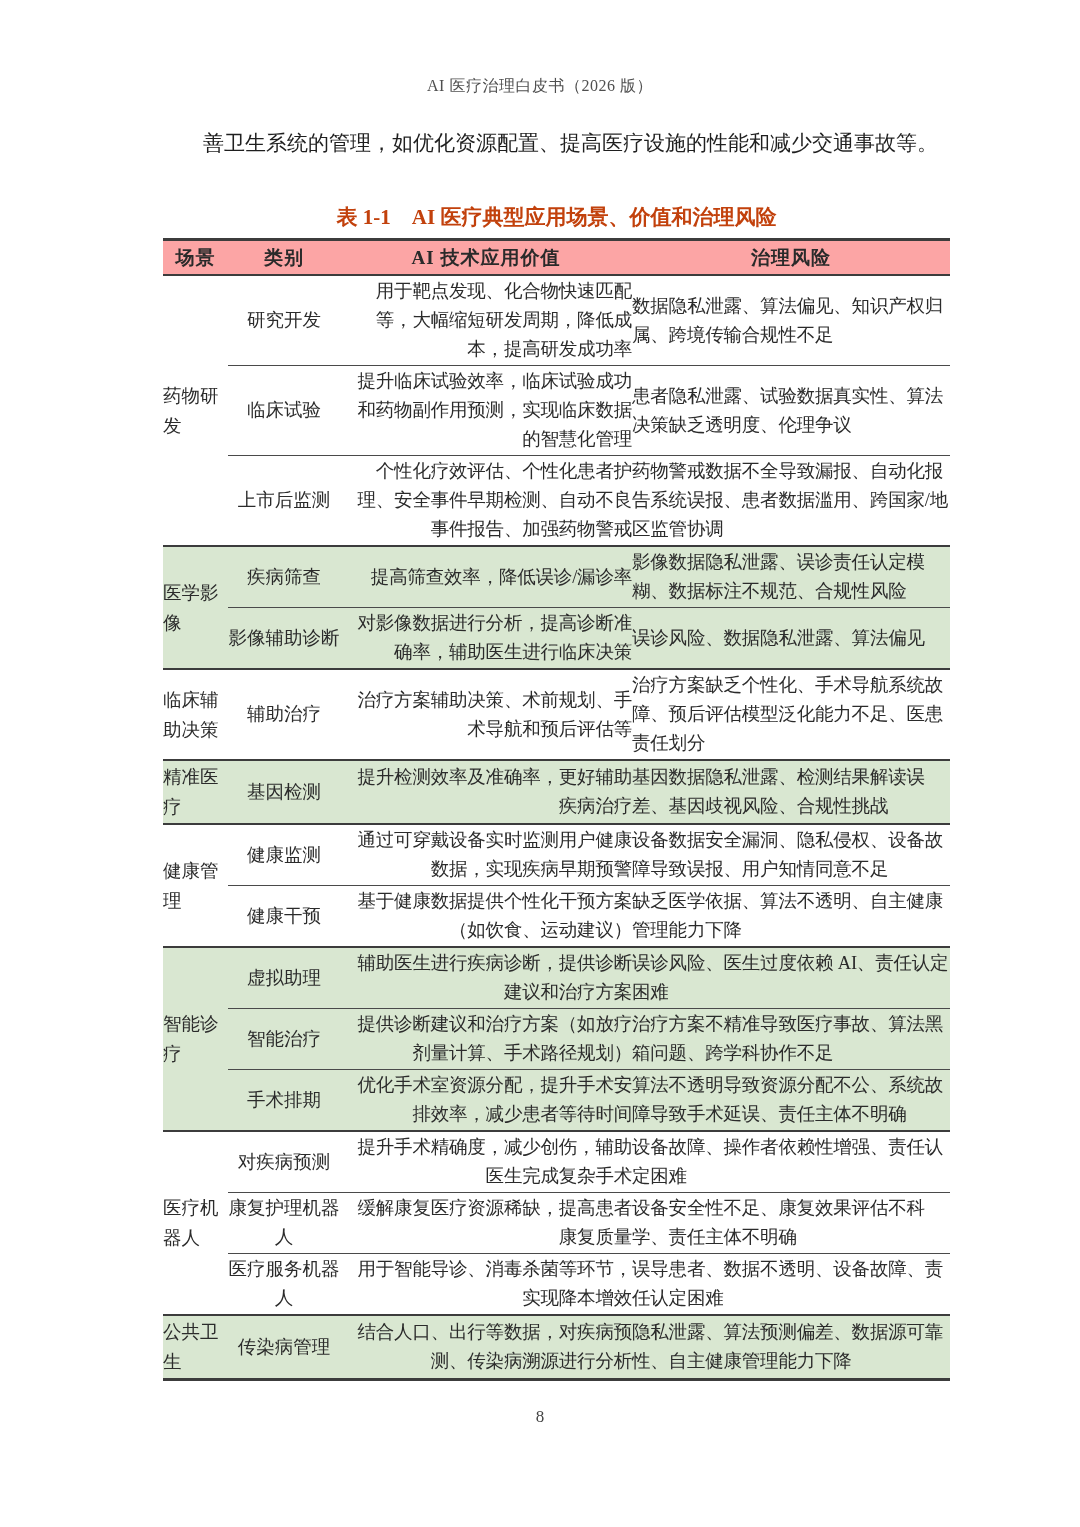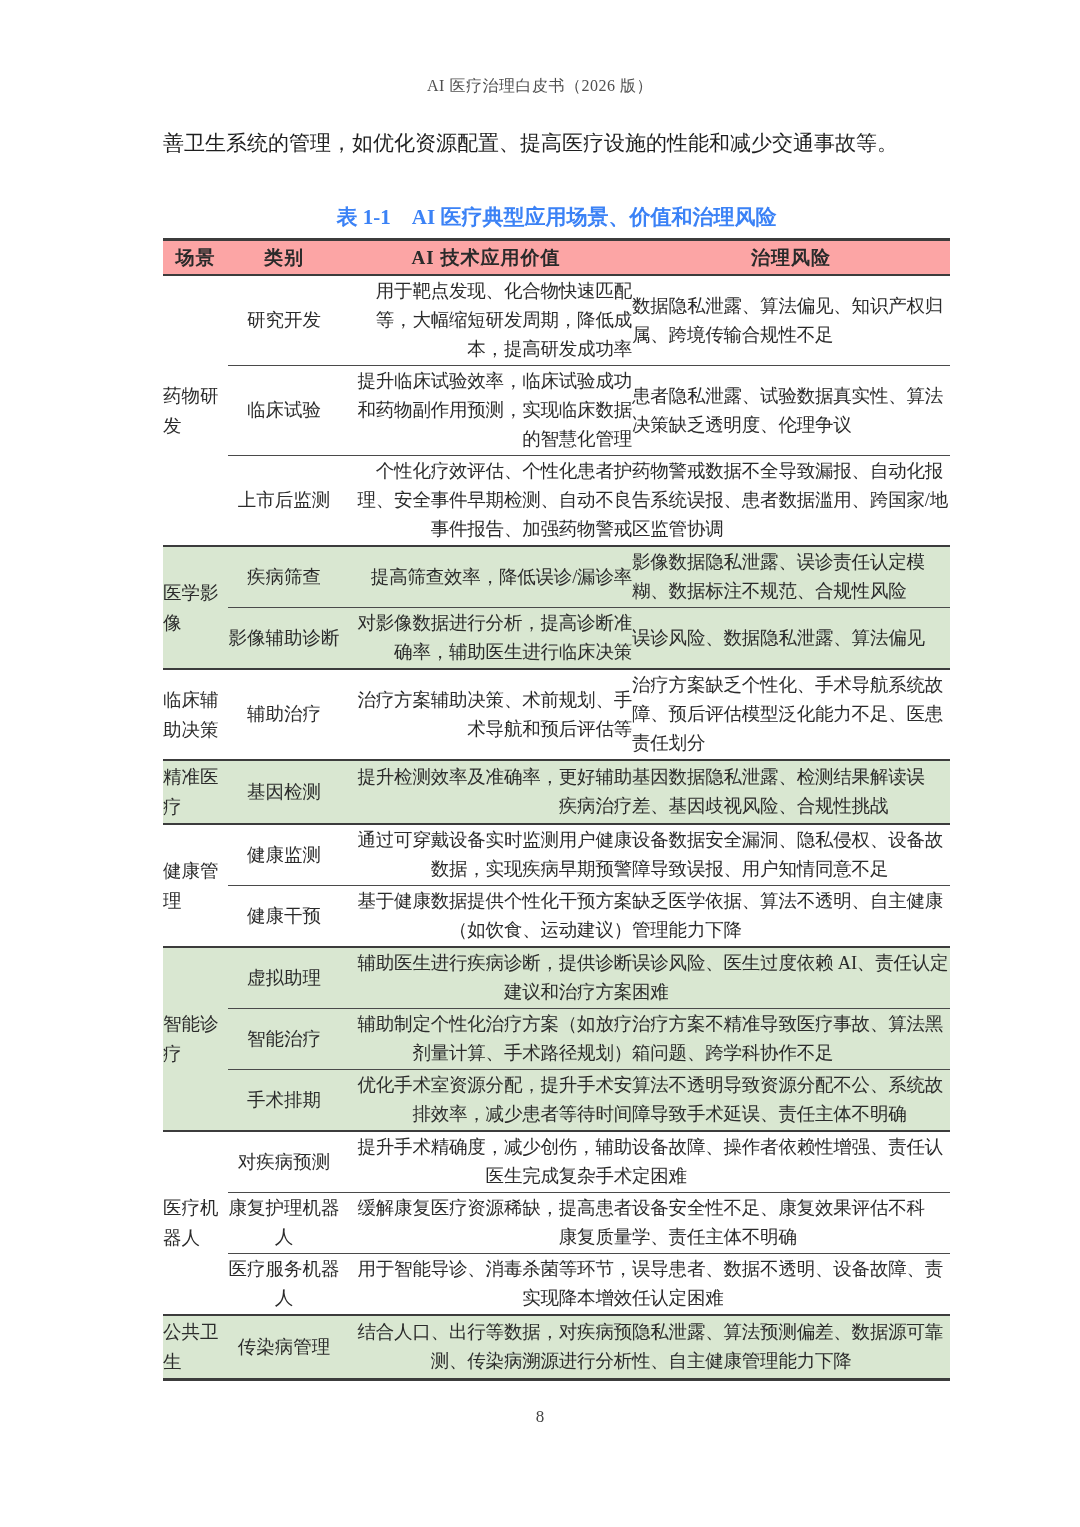--- a/index.html
+++ b/index.html
@@ -25,29 +25,30 @@
     line-height: 20px;
     color: #4f4f4f;
     letter-spacing: 0.5px;
   }
   .intro {
     margin: 33px 0 0 163px;
     width: 775px;
     font-size: 21px;
     line-height: 28px;
     color: #1f1f1f;
+    text-align: right;
   }
   .table-title {
     margin: 46px 0 0 163px;
     width: 787px;
     text-align: center;
     font-weight: bold;
     font-size: 21px;
     line-height: 28px;
-    color: #3b82f6;
+    color: #c2410c;
   }
   table.data-table {
     margin: 7px 0 0 163px;
     width: 787px;
     border-collapse: collapse;
     table-layout: fixed;
     font-size: 18.5px;
     line-height: 29px;
     border-top: 3px solid #3c3c3c;
     border-bottom: 3px solid #3c3c3c;
@@ -182,21 +183,21 @@
           <td class="risk-cell">缺乏医学依据、算法不透明、自主健康管理能力下降</td>
         </tr>
         <tr class="group-start shaded">
           <td class="scene-cell" rowspan="3">智能诊疗</td>
           <td class="category-cell">虚拟助理</td>
           <td class="value-cell">辅助医生进行疾病诊断，提供诊断建议和治疗方案</td>
           <td class="risk-cell">误诊风险、医生过度依赖 AI、责任认定困难</td>
         </tr>
         <tr class="row-inner shaded">
           <td class="category-cell">智能治疗</td>
-          <td class="value-cell">辅助制定个性化治疗方案（如放疗剂量计算、手术路径规划）</td>
+          <td class="value-cell">提供诊断建议和治疗方案（如放疗剂量计算、手术路径规划）</td>
           <td class="risk-cell">治疗方案不精准导致医疗事故、算法黑箱问题、跨学科协作不足</td>
         </tr>
         <tr class="row-inner shaded">
           <td class="category-cell">手术排期</td>
           <td class="value-cell">优化手术室资源分配，提升手术安排效率，减少患者等待时间</td>
           <td class="risk-cell">算法不透明导致资源分配不公、系统故障导致手术延误、责任主体不明确</td>
         </tr>
         <tr class="group-start">
           <td class="scene-cell" rowspan="3">医疗机器人</td>
           <td class="category-cell">对疾病预测</td>

